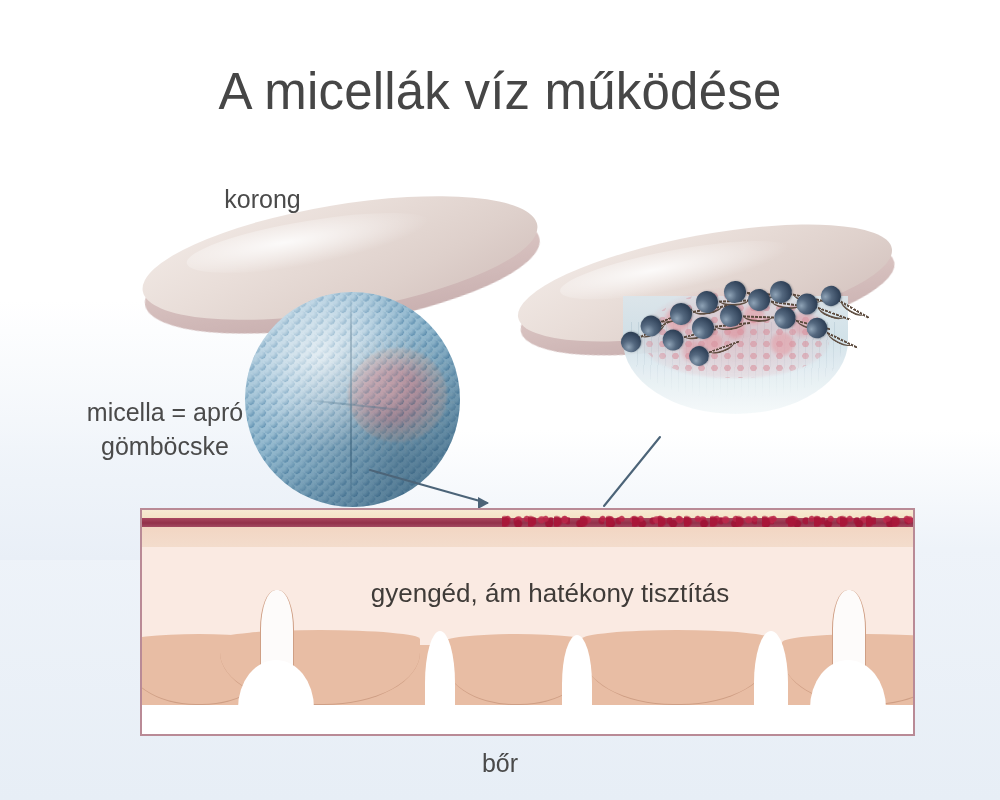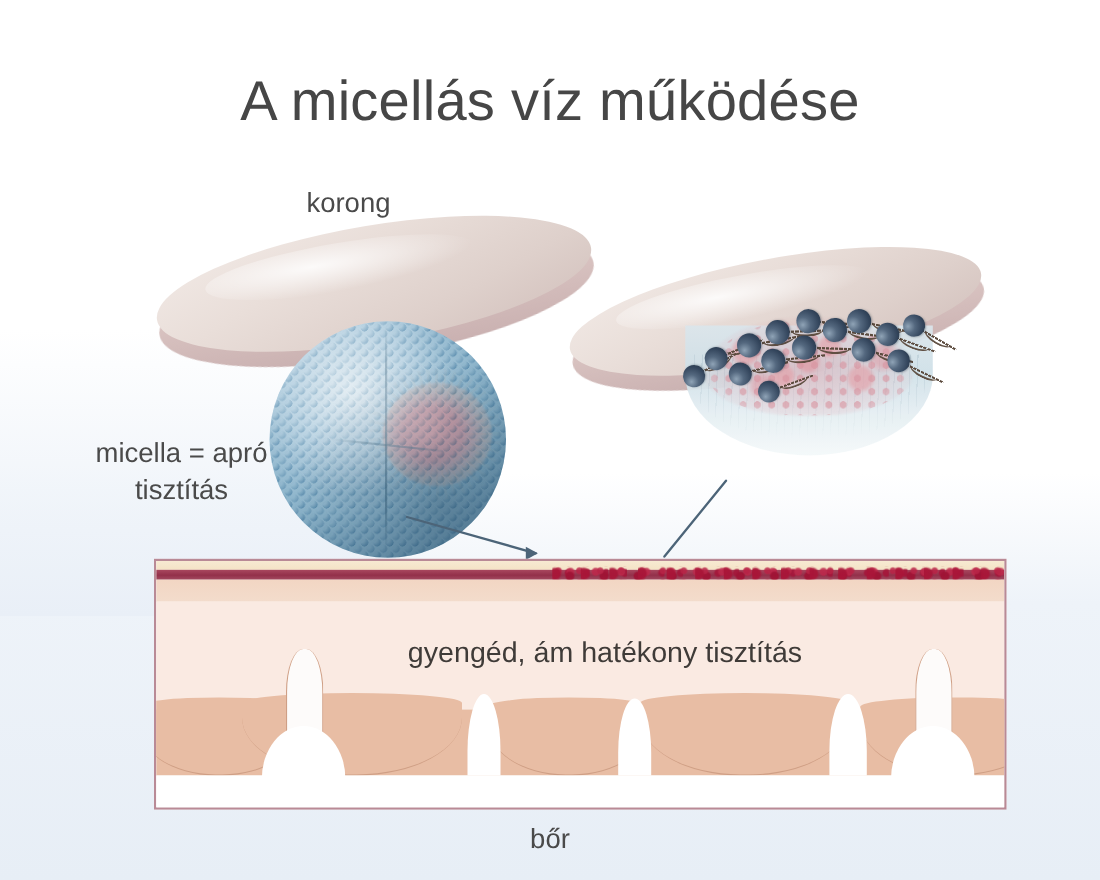--- a/index.html
+++ b/index.html
@@ -36,21 +36,21 @@
 
   
   .label{
     position:absolute;
     color:#4a4a4a;
     font-size:24px;
     line-height:31px;
     text-align:center;
     white-space:pre-line;
   }
-  .lbl-korong{left:170px;top:170px;width:185px;font-size:25px;text-align:right;}
+  .lbl-korong{left:170px;top:184px;width:185px;font-size:25px;}
   .lbl-micella{left:25px;top:395px;width:280px;font-size:25px;line-height:34px;}
   .lbl-magnes{left:505px;top:408px;width:475px;font-size:24.5px;line-height:34px;}
   .lbl-gyenged{left:250px;top:578px;width:600px;font-size:26px;color:#3f3b38;}
   .lbl-bor{left:430px;top:748px;width:140px;font-size:25px;}
 
   
   .pad{position:absolute;}
   .pad .disc-side{
     position:absolute;left:0;top:14px;width:100%;height:100%;
     border-radius:50%;
@@ -239,21 +239,21 @@
   }
 </style>
 </head>
 <body>
 
 <div id="stage">
 
   <div class="bg-wash"></div>
   <div class="bg-wash-left"></div>
 
-  <div class="title">A micellás víz működése</div>
+  <div class="title">A micellák víz működése</div>
 
   <div class="pad" id="pad-left">
     <div class="disc-side"></div>
     <div class="disc-top"></div>
     <div class="disc-shine"></div>
   </div>
 
   <div class="pad" id="pad-right">
     <div class="disc-side"></div>
     <div class="disc-top"></div>
@@ -368,17 +368,17 @@
         <div class="channel" style="left: 612px; bottom: 29px; width: 34px; height: 74px; border-radius: 50% 50% 0px 0px / 70% 70% 0px 0px;"></div>
         <div class="follicle" style="left: 118px; top: 80px; width: 32px; height: 115px; border-radius: 46% 46% 0px 0px / 34% 34% 0px 0px;"></div>
         <div class="channel" style="left: 96px; top: 150px; width: 76px; height: 60px; border-radius: 50% 50% 0px 0px / 80% 80% 0px 0px;"></div>
         <div class="follicle" style="left: 690px; top: 80px; width: 32px; height: 115px; border-radius: 46% 46% 0px 0px / 34% 34% 0px 0px;"></div>
         <div class="channel" style="left: 668px; top: 150px; width: 76px; height: 60px; border-radius: 50% 50% 0px 0px / 80% 80% 0px 0px;"></div>
       </div>
   </div>
 
   <div class="label lbl-korong">korong</div>
   <div class="label lbl-micella">micella = apró
-tisztítás</div>
+gömböcske</div>
   <div class="label lbl-gyenged">gyengéd, ám hatékony tisztítás</div>
   <div class="label lbl-bor">bőr</div>
 
 </div>
 
 </body></html>

